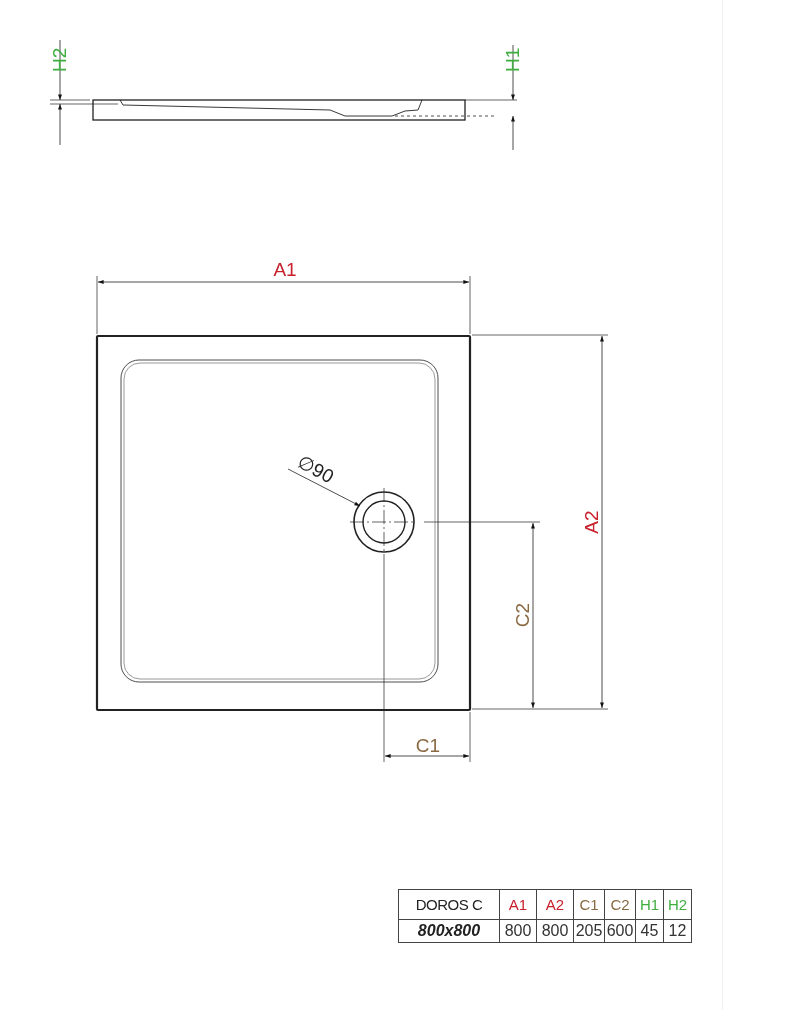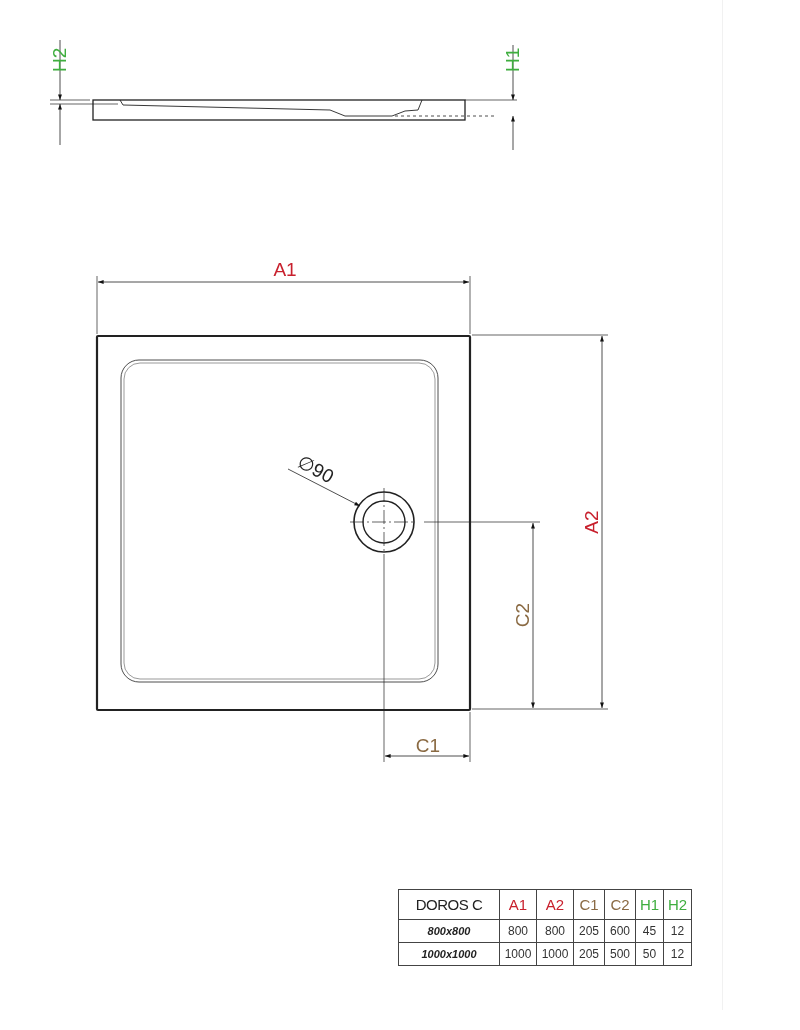--- a/index.html
+++ b/index.html
@@ -7,24 +7,24 @@
          font-family: "Liberation Sans", sans-serif; }
   #drawing { position: absolute; left: 0; top: 0; }
   .edge-line { position: absolute; left: 722px; top: 0; width: 1px; height: 1010px; background: #f1f1f1; }
   .lbl { font-family: "Liberation Sans", sans-serif; font-size: 19px; }
   .lbl-red { fill: #c8202d; }
   .lbl-brown { fill: #8a6a43; }
   .lbl-green { fill: #3fae3f; }
   .lbl-dark { fill: #222; }
   table.spec { position: absolute; left: 398px; top: 889px; border-collapse: collapse;
                font-family: "Liberation Sans", sans-serif; color: #333; }
-  table.spec td { border: 1px solid #444; text-align: center; padding: 0; height: 22px; font-size: 12px; }
+  table.spec td { border: 1px solid #444; text-align: center; padding: 0; height: 22px; font-size: 16px; }
   table.spec tr.head td { height: 29px; font-size: 15px; }
   table.spec td.model { width: 100px; font-size: 22px; color: #222; letter-spacing: -0.5px; }
-  table.spec td.size { font-style: italic; font-weight: bold; font-size: 11px; color: #222; }
+  table.spec td.size { font-style: italic; font-weight: bold; font-size: 16px; color: #222; }
   table.spec td.c-a { width: 36px; }
   table.spec td.c-c { width: 30px; }
   table.spec td.c-h { width: 27px; }
 </style>
 </head>
 <body>
 
 <div class="edge-line"></div>
 
 <svg id="drawing" width="800" height="1030" viewBox="0 0 800 1030" xmlns="http://www.w3.org/2000/svg">
@@ -98,23 +98,14 @@
   </tr>
   <tr>
     <td class="size">800x800</td>
     <td>800</td>
     <td>800</td>
     <td>205</td>
     <td>600</td>
     <td>45</td>
     <td>12</td>
   </tr>
-  <tr>
-    <td class="size">1000x1000</td>
-    <td>1000</td>
-    <td>1000</td>
-    <td>205</td>
-    <td>500</td>
-    <td>50</td>
-    <td>12</td>
-  </tr>
 </tbody>
   </table>
 
 </body></html>

